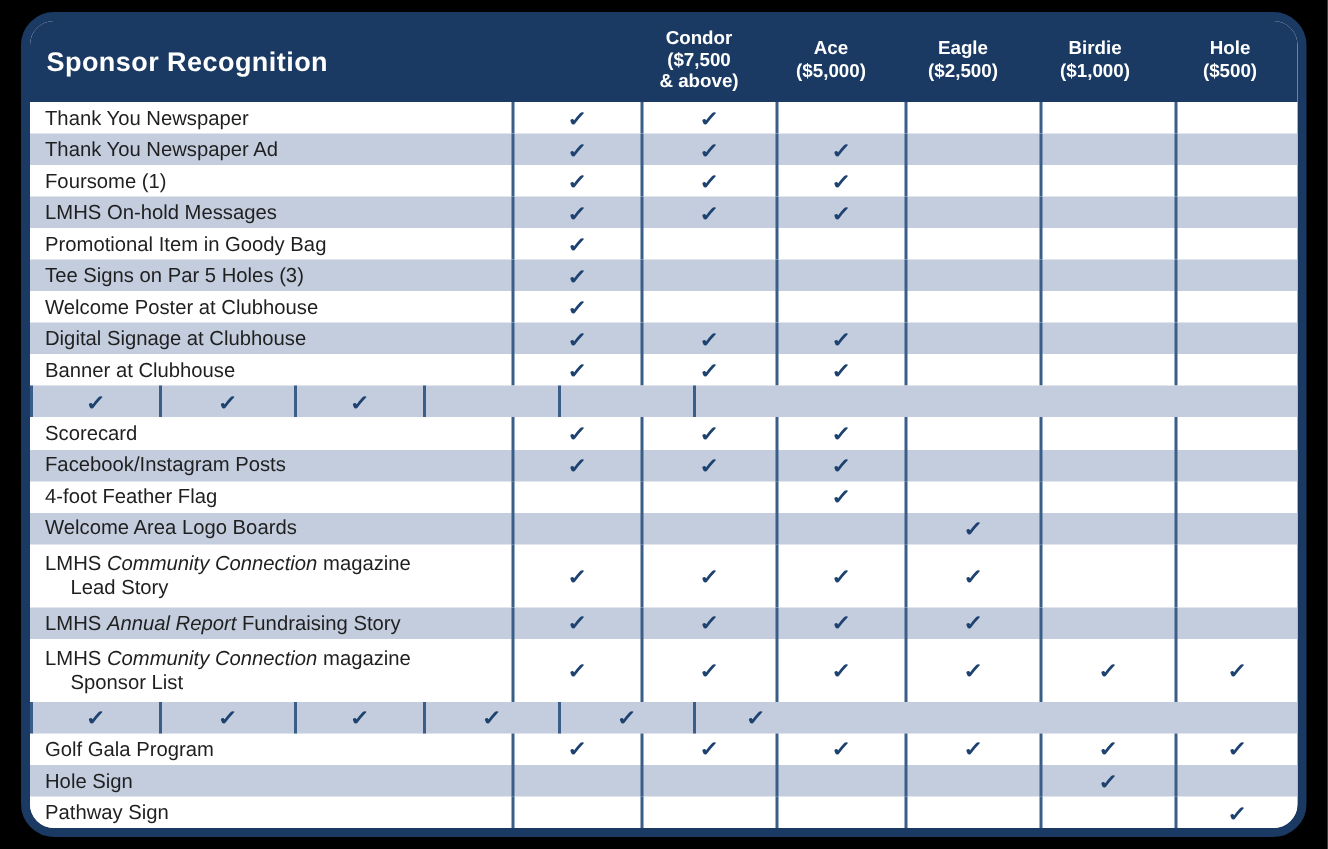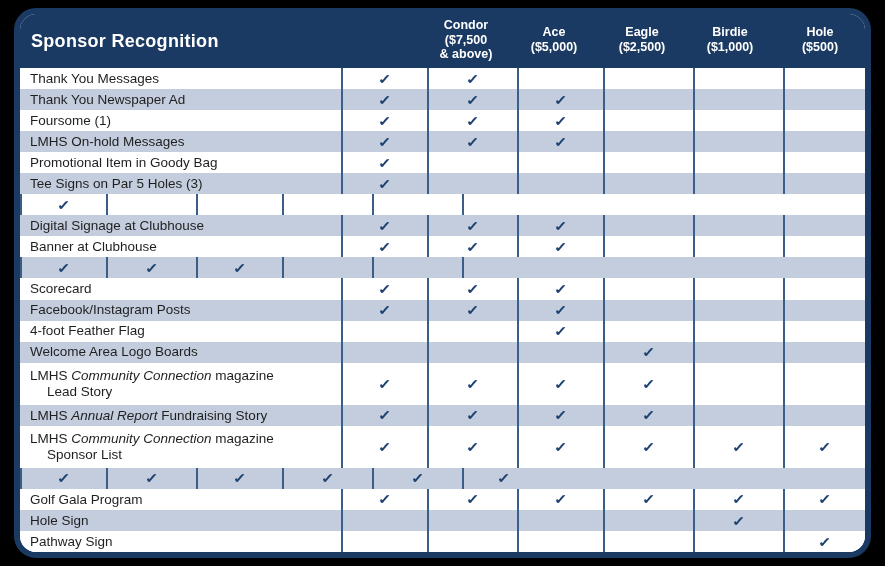--- a/index.html
+++ b/index.html
@@ -114,21 +114,21 @@
         </div>
         <div class="tier" style="width: 90px;">
           <div>Hole</div>
           <div>($500)</div>
         </div>
       </div>
   </div>
   <div class="tbody">
       <div class="row">
         <div class="labelcell">
-          <div><span>Thank You Messages</span></div>
+          <div><span>Thank You Newspaper</span></div>
         </div>
         <div class="cell" style="width: 86px;">
           <span class="check">✓</span>
         </div>
         <div class="cell" style="width: 90px;">
           <span class="check">✓</span>
         </div>
         <div class="cell" style="width: 86px;"></div>
         <div class="cell" style="width: 90px;"></div>
         <div class="cell" style="width: 90px;"></div>
@@ -205,20 +205,23 @@
         <div class="cell" style="width: 86px;">
           <span class="check">✓</span>
         </div>
         <div class="cell" style="width: 90px;"></div>
         <div class="cell" style="width: 86px;"></div>
         <div class="cell" style="width: 90px;"></div>
         <div class="cell" style="width: 90px;"></div>
         <div class="cell" style="width: 82px;"></div>
       </div>
       <div class="row">
+        <div class="labelcell">
+          <div><span>Welcome Poster at Clubhouse</span></div>
+        </div>
         <div class="cell" style="width: 86px;">
           <span class="check">✓</span>
         </div>
         <div class="cell" style="width: 90px;"></div>
         <div class="cell" style="width: 86px;"></div>
         <div class="cell" style="width: 90px;"></div>
         <div class="cell" style="width: 90px;"></div>
         <div class="cell" style="width: 82px;"></div>
       </div>
       <div class="row stripe">

